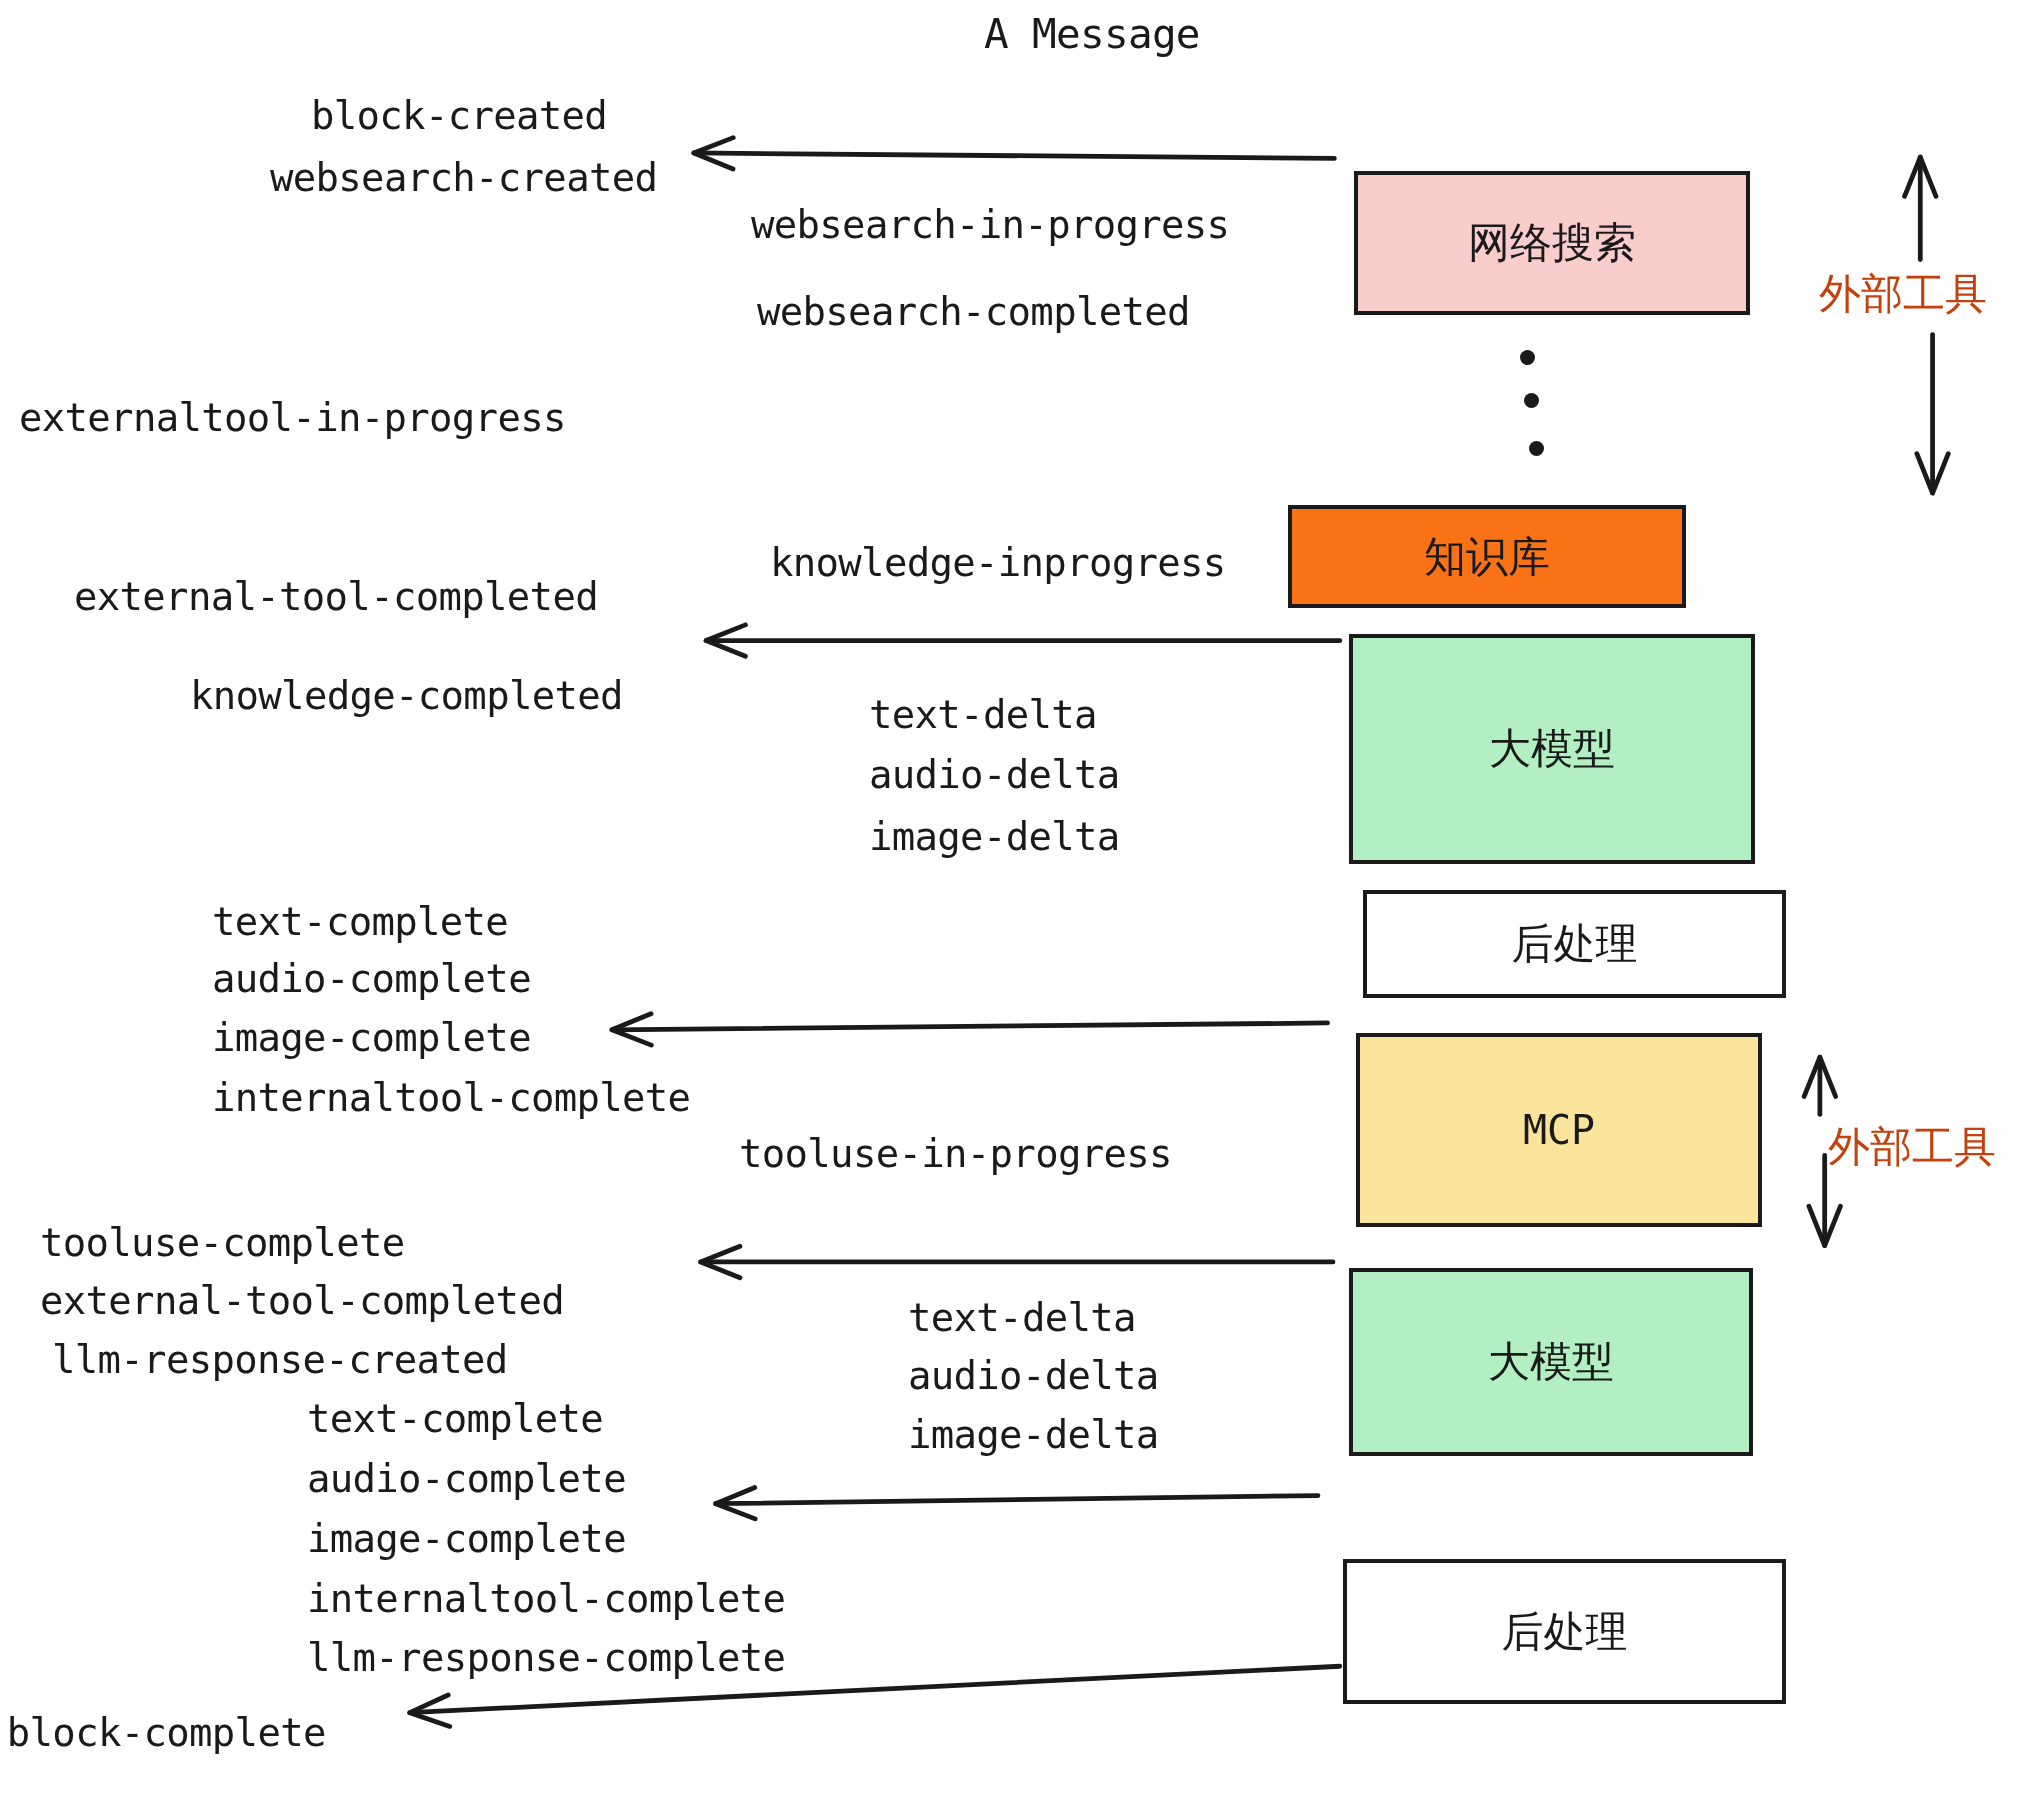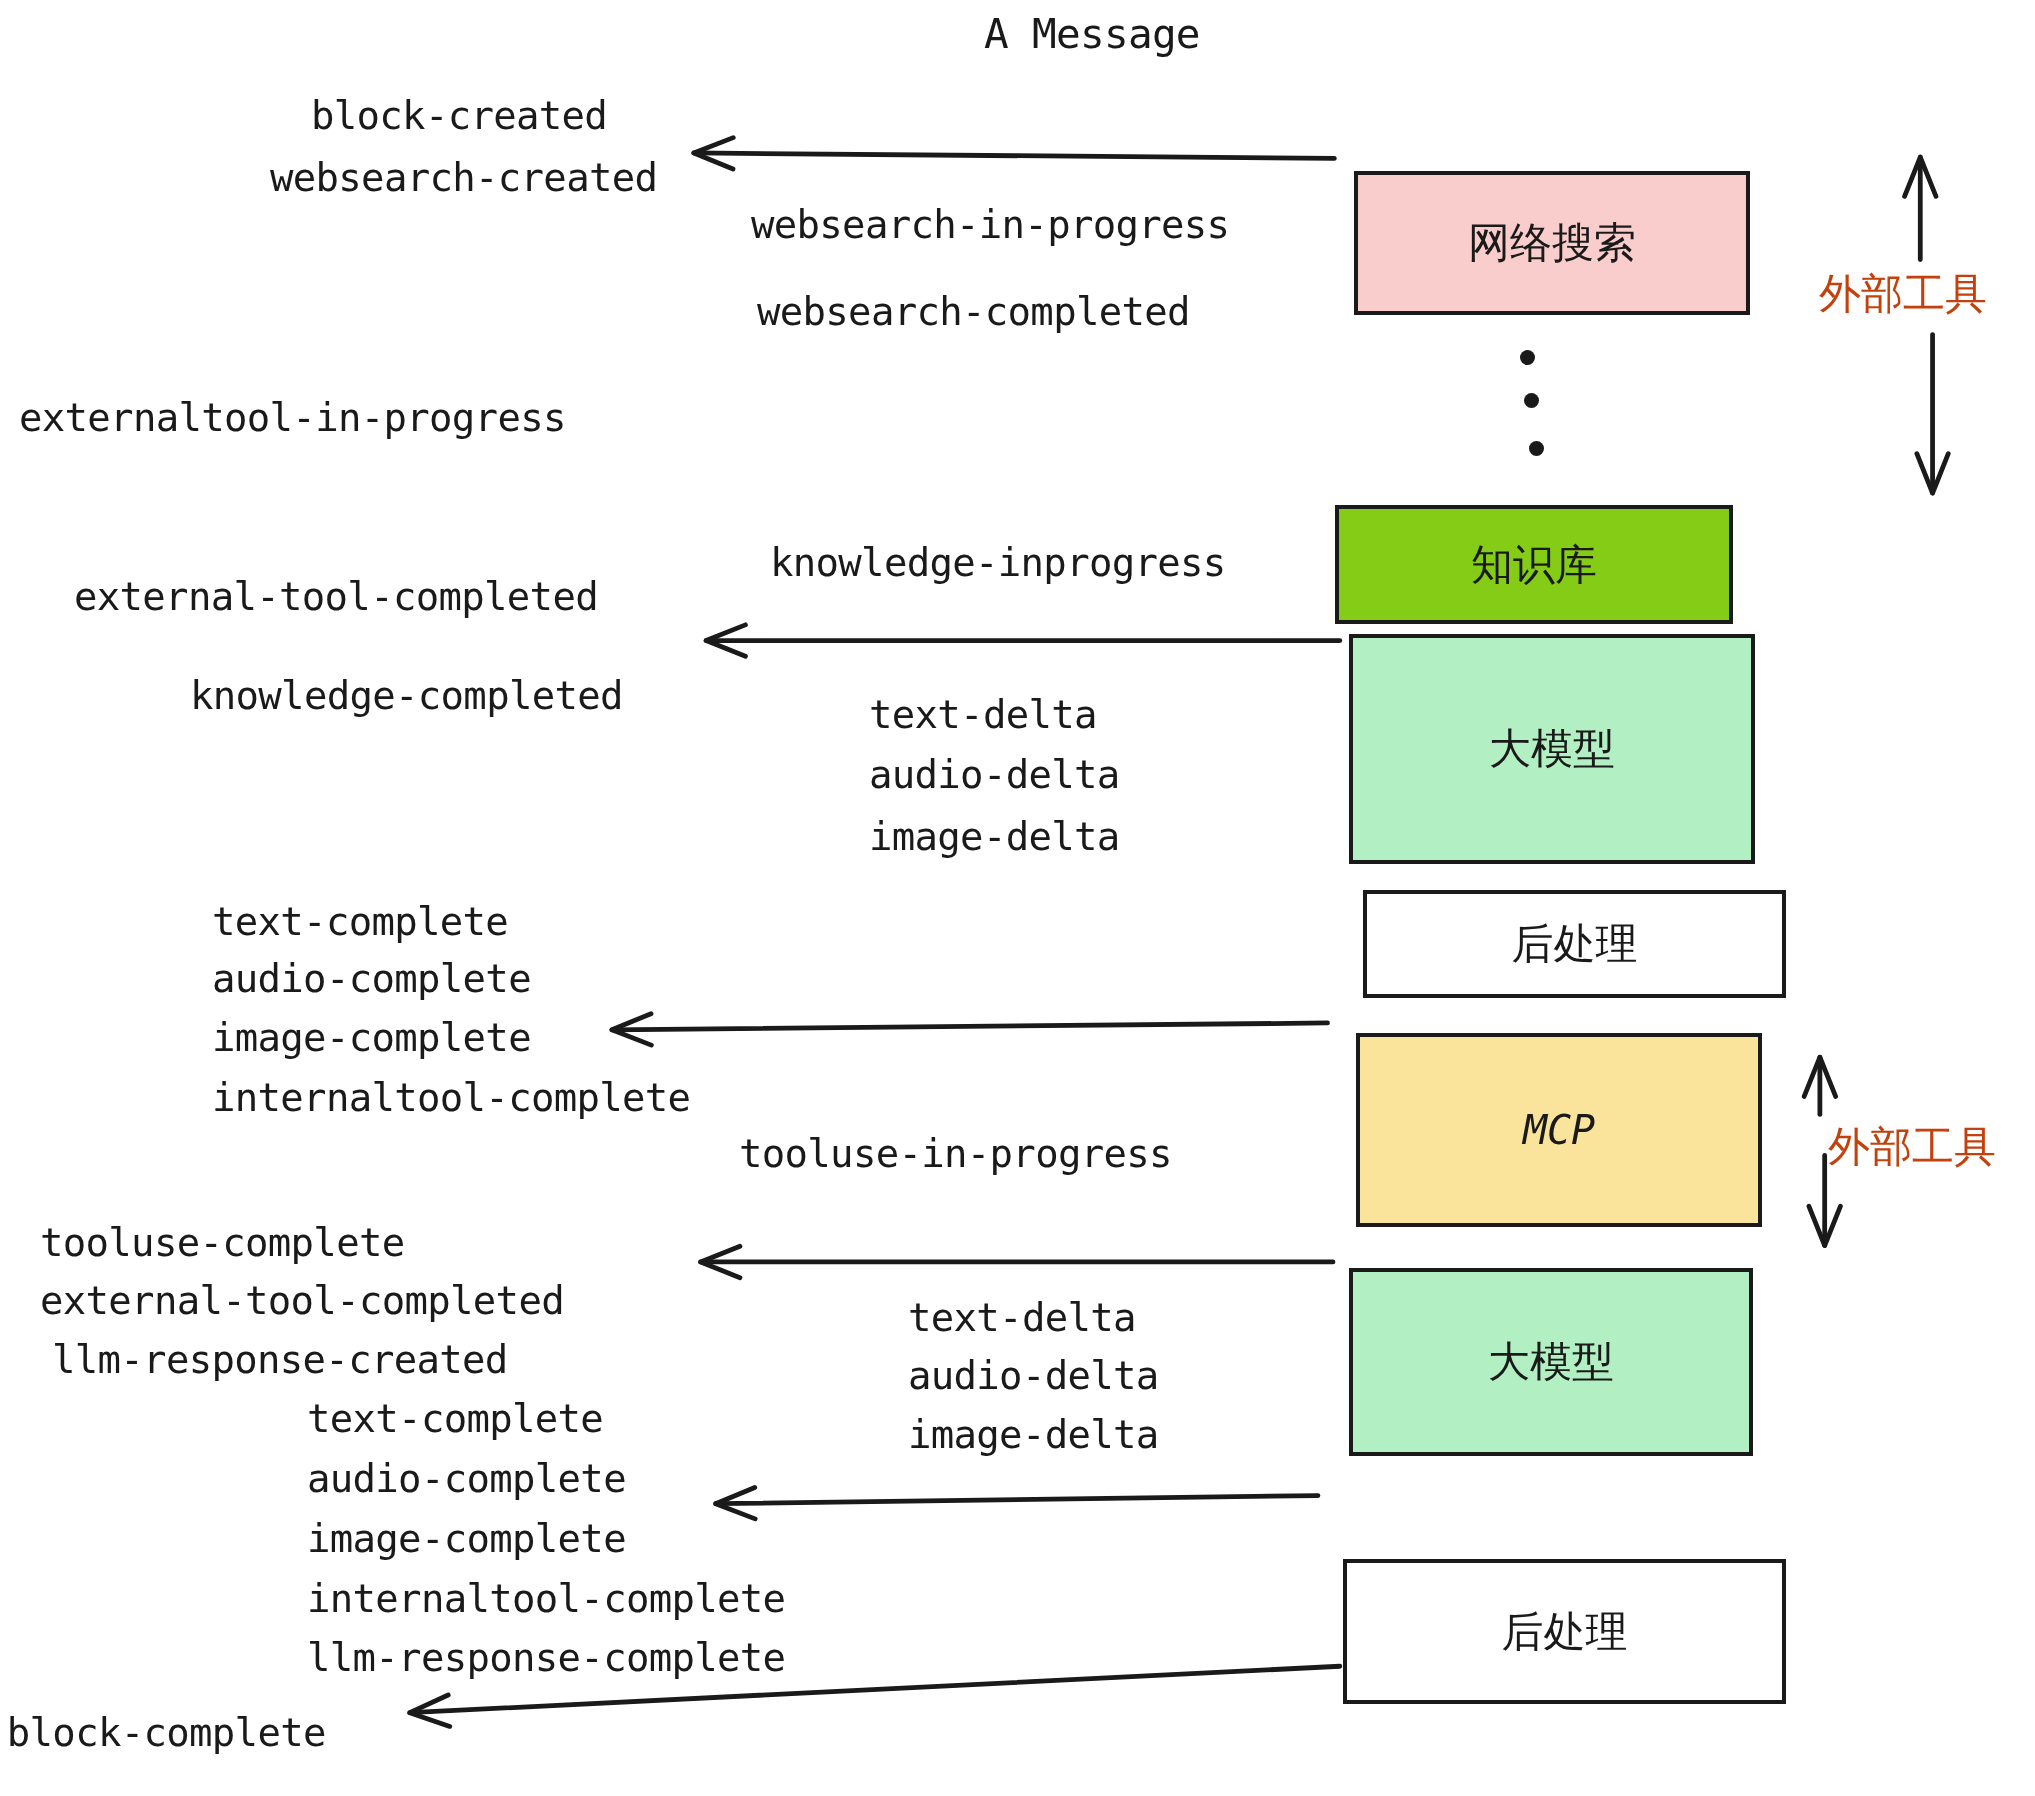--- a/index.html
+++ b/index.html
@@ -61,30 +61,30 @@
       <div class="lbl" style="left: 307px; top: 1519px;">image-complete</div>
       <div class="lbl" style="left: 307px; top: 1579px;">internaltool-complete</div>
       <div class="lbl" style="left: 307px; top: 1638px;">llm-response-complete</div>
       <div class="lbl" style="left: 6.8px; top: 1713px;">block-complete</div>
     </div>
 
   <div id="nodes-layer">
       <div class="box" style="left: 1354px; top: 171px; width: 396px; height: 144px; background: rgb(250, 205, 205);">
         <span>网络搜索</span>
       </div>
-      <div class="box" style="left: 1335px; top: 505px; width: 398px; height: 119px; background: #84cc16;">
+      <div class="box" style="left: 1288px; top: 505px; width: 398px; height: 103px; background: #f97316;">
         <span>知识库</span>
       </div>
       <div class="box" style="left: 1349px; top: 634px; width: 406px; height: 230px; background: rgb(178, 239, 194);">
         <span>大模型</span>
       </div>
       <div class="box" style="left: 1363px; top: 890px; width: 423px; height: 108px; background: rgb(255, 255, 255);">
         <span>后处理</span>
       </div>
-      <div class="box mono" style="left: 1356px; top: 1033px; width: 406px; height: 194px; background: rgb(250, 228, 155); font-style: italic;">
+      <div class="box mono" style="left: 1356px; top: 1033px; width: 406px; height: 194px; background: rgb(250, 228, 155);">
         <span>MCP</span>
       </div>
       <div class="box" style="left: 1349px; top: 1268px; width: 404px; height: 188px; background: rgb(178, 239, 194);">
         <span>大模型</span>
       </div>
       <div class="box" style="left: 1343px; top: 1559px; width: 443px; height: 145px; background: rgb(255, 255, 255);">
         <span>后处理</span>
       </div>
     </div>
 

